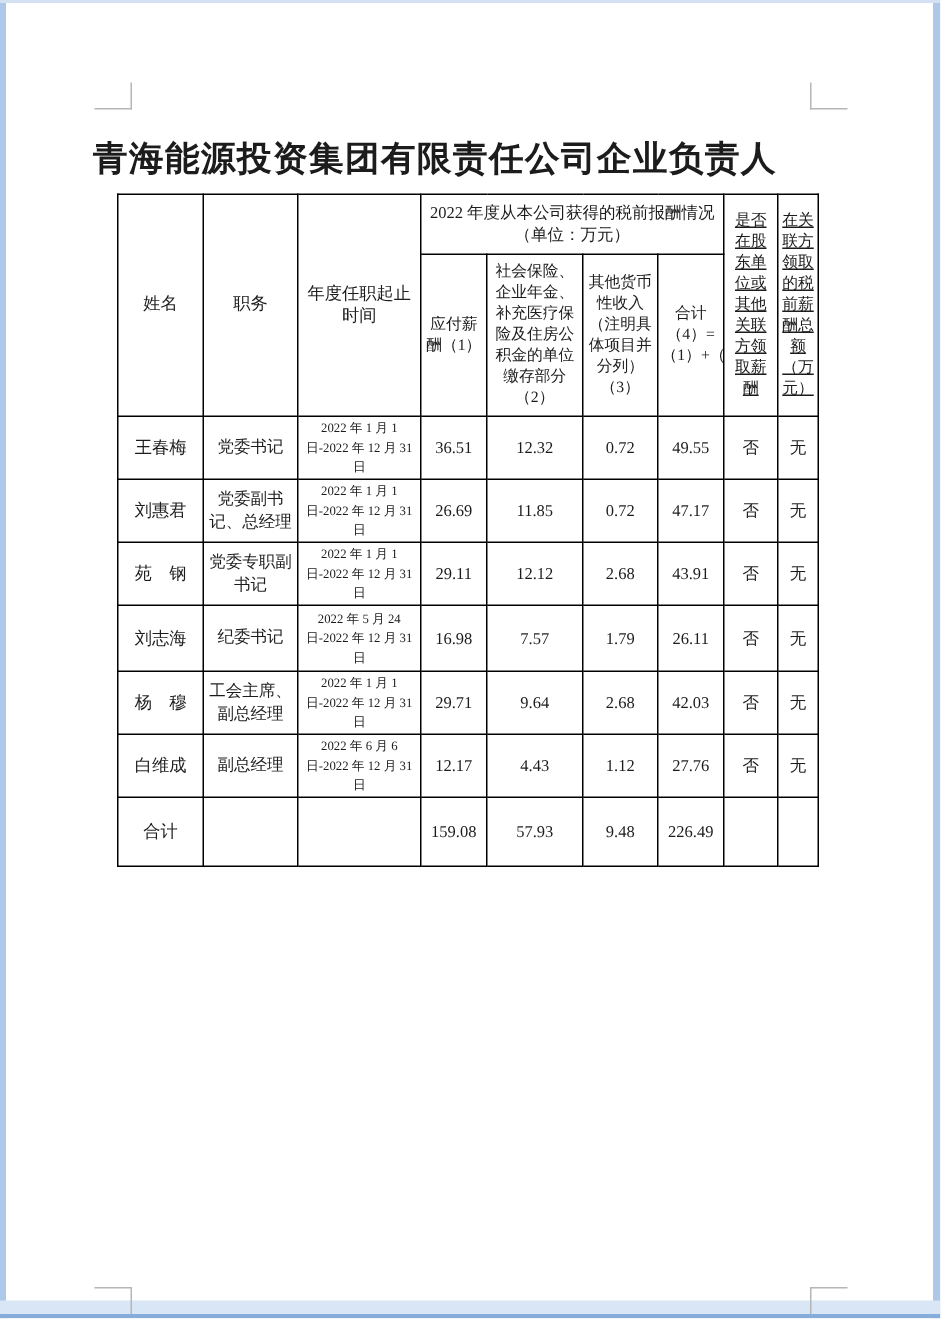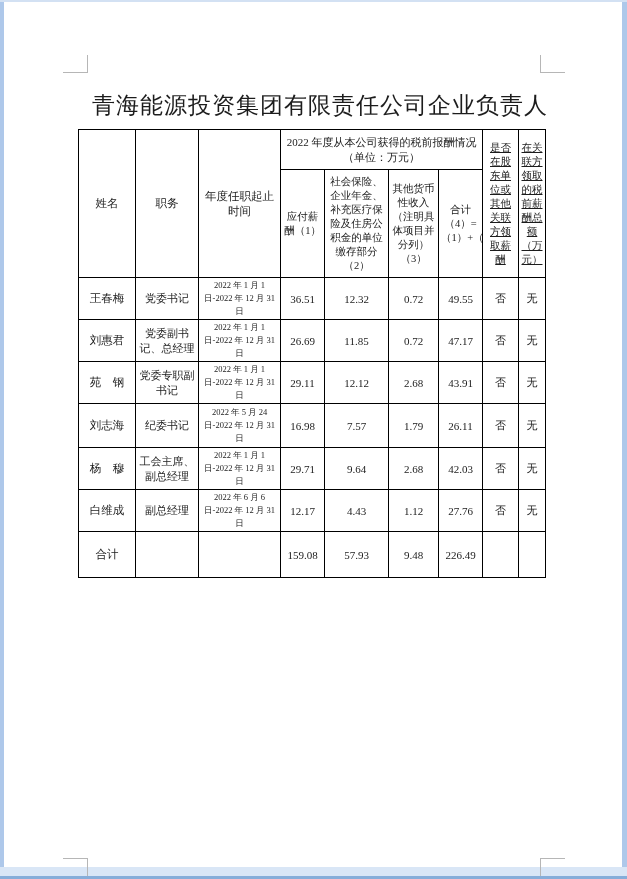--- a/index.html
+++ b/index.html
@@ -20,24 +20,24 @@
   
   .crop{position:absolute;width:24px;height:17px;}
   .crop-tl{left:63px;top:55px;border-right:1px solid #b6b6b6;border-bottom:1px solid #b6b6b6;}
   .crop-tr{left:540px;top:55px;border-left:1px solid #b6b6b6;border-bottom:1px solid #b6b6b6;}
   .crop-bl{left:63px;top:858px;border-right:1px solid #b6b6b6;border-top:1px solid #b6b6b6;}
   .crop-br{left:540px;top:858px;border-left:1px solid #b6b6b6;border-top:1px solid #b6b6b6;}
 
   .content{position:absolute;left:62px;top:88px;width:486px;}
   .doc-title{
     font-family:"Liberation Sans", sans-serif;
-    font-weight:normal;
+    font-weight:bold;
     font-size:23px;
     line-height:35px;
-    text-align:right;
+    text-align:left;
     letter-spacing:1px;
   }
   .doc-paragraph{
     margin-top:16px;
     font-size:15px;
     line-height:29px;
     text-align:justify;
     text-indent:2em;
   }
   table.salary{

